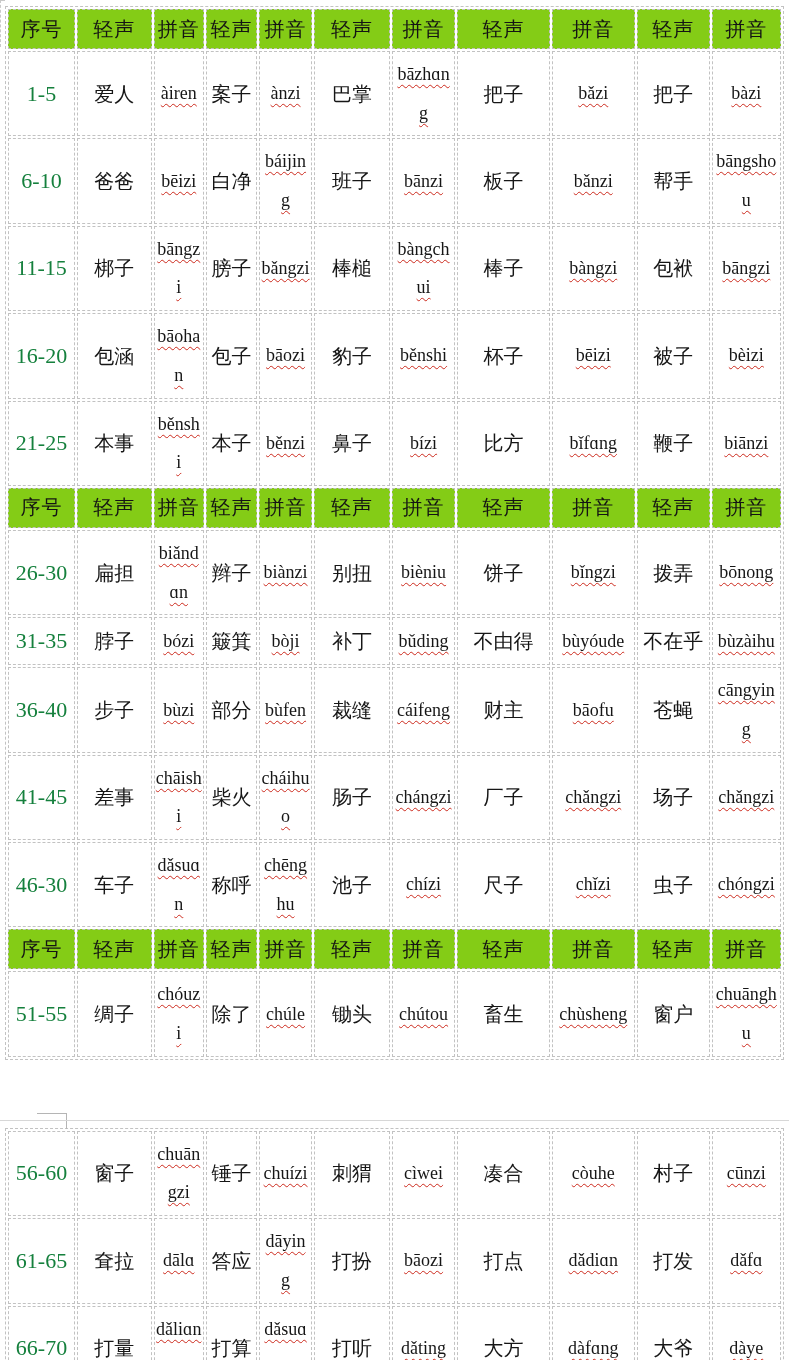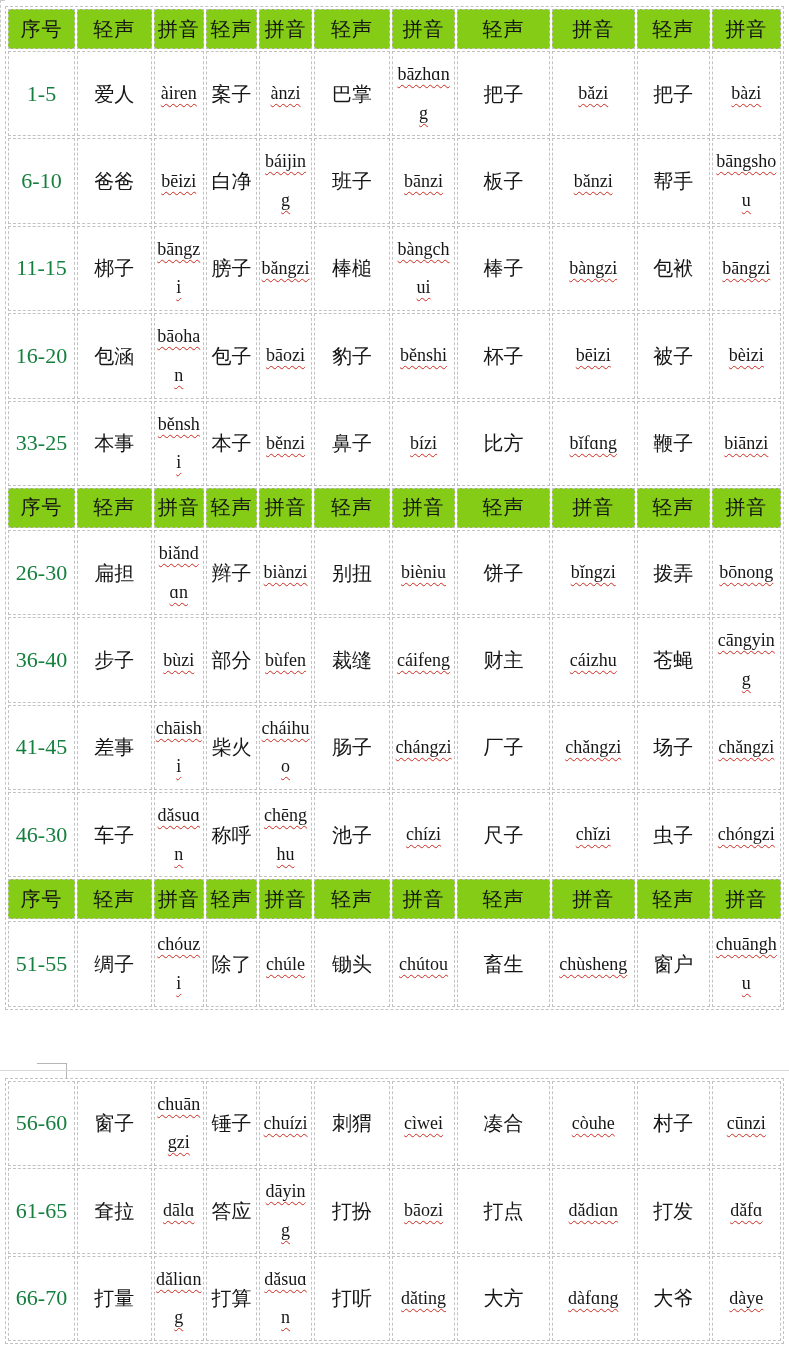--- a/index.html
+++ b/index.html
@@ -165,21 +165,21 @@
           <td class="word-cell">包子</td>
           <td class="pinyin-cell"><span>bāozi</span></td>
           <td class="word-cell">豹子</td>
           <td class="pinyin-cell"><span>běnshi</span></td>
           <td class="word-cell">杯子</td>
           <td class="pinyin-cell"><span>bēizi</span></td>
           <td class="word-cell">被子</td>
           <td class="pinyin-cell"><span>bèizi</span></td>
         </tr>
         <tr class="data-row">
-          <td class="index-cell">33-25</td>
+          <td class="index-cell">21-25</td>
           <td class="word-cell">本事</td>
           <td class="pinyin-cell"><span>běnshi</span></td>
           <td class="word-cell">本子</td>
           <td class="pinyin-cell"><span>běnzi</span></td>
           <td class="word-cell">鼻子</td>
           <td class="pinyin-cell"><span>bízi</span></td>
           <td class="word-cell">比方</td>
           <td class="pinyin-cell"><span>bǐfɑng</span></td>
           <td class="word-cell">鞭子</td>
           <td class="pinyin-cell"><span>biānzi</span></td>
@@ -204,29 +204,42 @@
           <td class="word-cell">辫子</td>
           <td class="pinyin-cell"><span>biànzi</span></td>
           <td class="word-cell">别扭</td>
           <td class="pinyin-cell"><span>bièniu</span></td>
           <td class="word-cell">饼子</td>
           <td class="pinyin-cell"><span>bǐngzi</span></td>
           <td class="word-cell">拨弄</td>
           <td class="pinyin-cell"><span>bōnong</span></td>
         </tr>
         <tr class="data-row">
+          <td class="index-cell">31-35</td>
+          <td class="word-cell">脖子</td>
+          <td class="pinyin-cell"><span>bózi</span></td>
+          <td class="word-cell">簸箕</td>
+          <td class="pinyin-cell"><span>bòji</span></td>
+          <td class="word-cell">补丁</td>
+          <td class="pinyin-cell"><span>bǔding</span></td>
+          <td class="word-cell">不由得</td>
+          <td class="pinyin-cell"><span>bùyóude</span></td>
+          <td class="word-cell">不在乎</td>
+          <td class="pinyin-cell"><span>bùzàihu</span></td>
+        </tr>
+        <tr class="data-row">
           <td class="index-cell">36-40</td>
           <td class="word-cell">步子</td>
           <td class="pinyin-cell"><span>bùzi</span></td>
           <td class="word-cell">部分</td>
           <td class="pinyin-cell"><span>bùfen</span></td>
           <td class="word-cell">裁缝</td>
           <td class="pinyin-cell"><span>cáifeng</span></td>
           <td class="word-cell">财主</td>
-          <td class="pinyin-cell"><span>cáizhu</span></td>
+          <td class="pinyin-cell"><span>bāofu</span></td>
           <td class="word-cell">苍蝇</td>
           <td class="pinyin-cell"><span>cāngying</span></td>
         </tr>
         <tr class="data-row">
           <td class="index-cell">41-45</td>
           <td class="word-cell">差事</td>
           <td class="pinyin-cell"><span>chāishi</span></td>
           <td class="word-cell">柴火</td>
           <td class="pinyin-cell"><span>cháihuo</span></td>
           <td class="word-cell">肠子</td>

